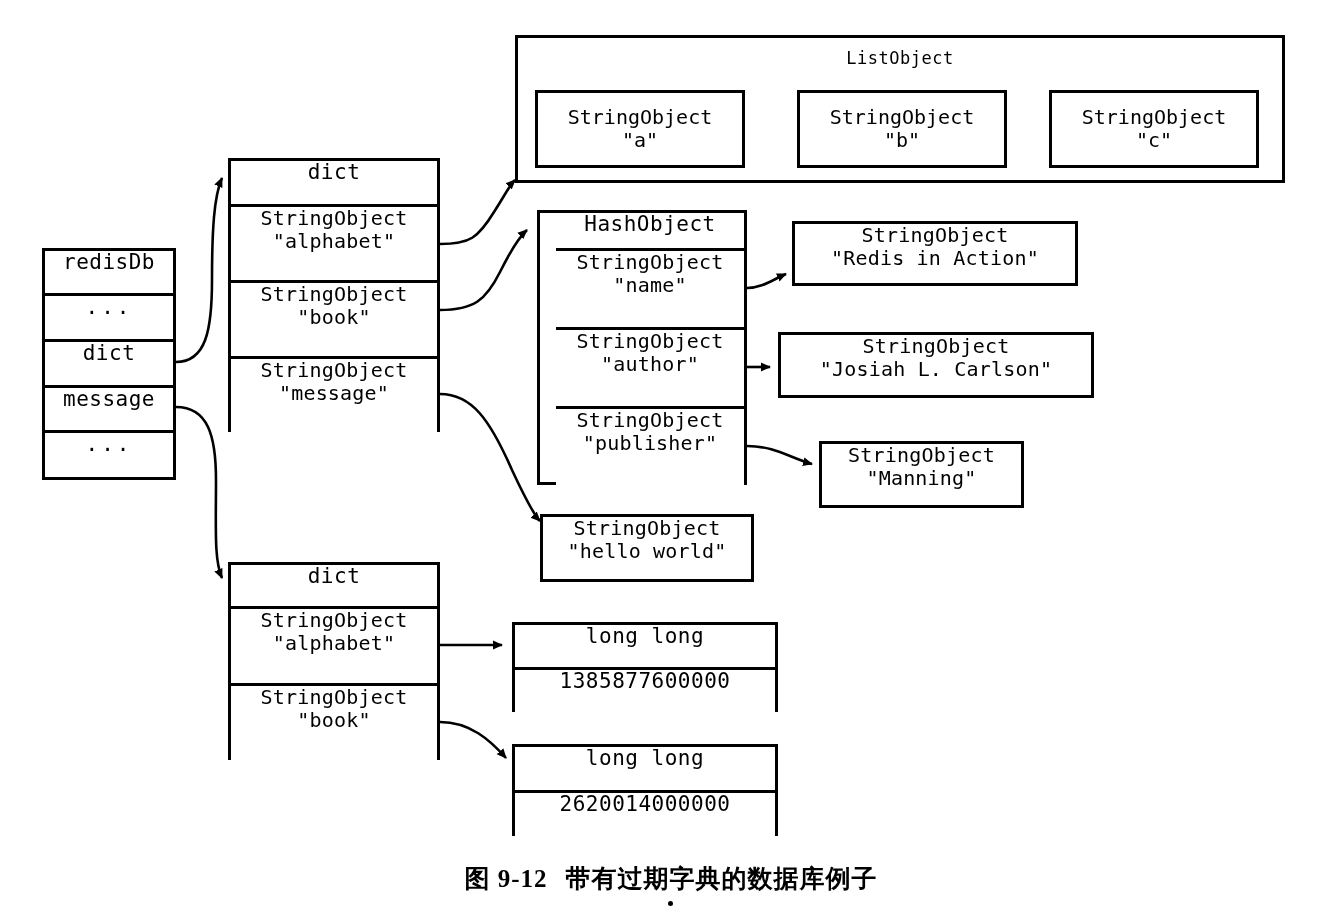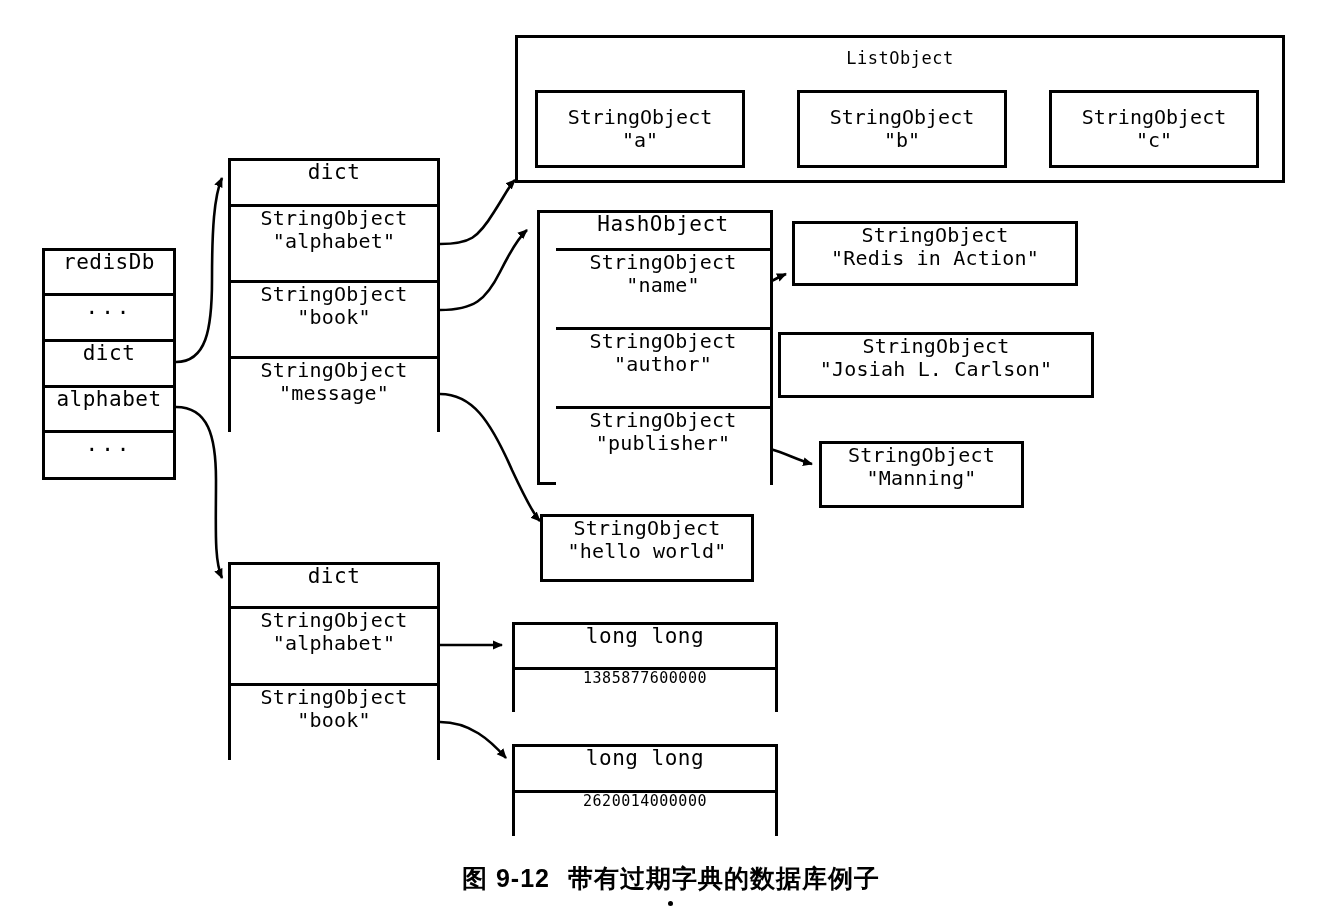--- a/index.html
+++ b/index.html
@@ -45,21 +45,21 @@
   .row:last-child {
     border-bottom: none;
   }
   .row .l1, .row .l2 {
     display: block;
     line-height: 1.14;
     white-space: pre;
   }
   .t-hdr { font-size: 21px; letter-spacing: 0.5px; }
   .t-cell { font-size: 20px; letter-spacing: 0.2px; }
-  .t-num { font-size: 15px; letter-spacing: 0.5px; }
+  .t-num { font-size: 21px; letter-spacing: 0.5px; }
   .t-dots { font-size: 21px; letter-spacing: 3px; }
 
   
   .listobject {
     position: absolute;
     border: 3px solid #000;
     background: #fff;
     box-sizing: border-box;
     z-index: 1;
   }
@@ -88,21 +88,21 @@
     display: block;
     line-height: 1.14;
     font-size: 20px;
     white-space: pre;
   }
   .caption {
     position: absolute;
     left: 0;
     width: 1342px;
     text-align: center;
-    font-family: Liberation Sans, sans-serif;
+    font-family: Liberation Serif, serif;
     font-weight: bold;
     font-size: 25px;
     letter-spacing: 1px;
   }
   .caption .num { margin-right: 18px; }
   .stray-dot {
     position: absolute;
     width: 5px;
     height: 5px;
     background: #000;
@@ -149,21 +149,21 @@
     <div class="row" style="height:45px;">
       <span class="l1 t-hdr">redisDb</span>
     </div>
     <div class="row" style="height:46px;">
       <span class="l1 t-dots">...</span>
     </div>
     <div class="row" style="height:46px;">
       <span class="l1 t-hdr">dict</span>
     </div>
     <div class="row" style="height:45px;">
-      <span class="l1 t-hdr">alphabet</span>
+      <span class="l1 t-hdr">message</span>
     </div>
     <div class="row" style="height:44px;">
       <span class="l1 t-dots">...</span>
     </div>
   </div>
 
   <div class="box" style="left:228px; top:158px; width:212px; height:274px;">
     <div class="row" style="height:46px;">
       <span class="l1 t-hdr">dict</span>
     </div>
@@ -190,21 +190,21 @@
   </div>
   <div class="lnode" style="left:797px; top:90px; width:210px; height:78px;">
     <span class="l1">StringObject</span>
     <span class="l2">"b"</span>
   </div>
   <div class="lnode" style="left:1049px; top:90px; width:210px; height:78px;">
     <span class="l1">StringObject</span>
     <span class="l2">"c"</span>
   </div>
 
-  <div class="box" style="left:537px; top:210px; width:236px; height:275px;padding-left:16px;">
+  <div class="box" style="left:537px; top:210px; width:210px; height:275px;padding-left:16px;">
     <div class="row" style="height:38px;">
       <span class="l1 t-hdr">HashObject</span>
     </div>
     <div class="row" style="height:79px;">
       <span class="l1 t-cell">StringObject</span>
       <span class="l2 t-cell">"name"</span>
     </div>
     <div class="row" style="height:79px;">
       <span class="l1 t-cell">StringObject</span>
       <span class="l2 t-cell">"author"</span>

